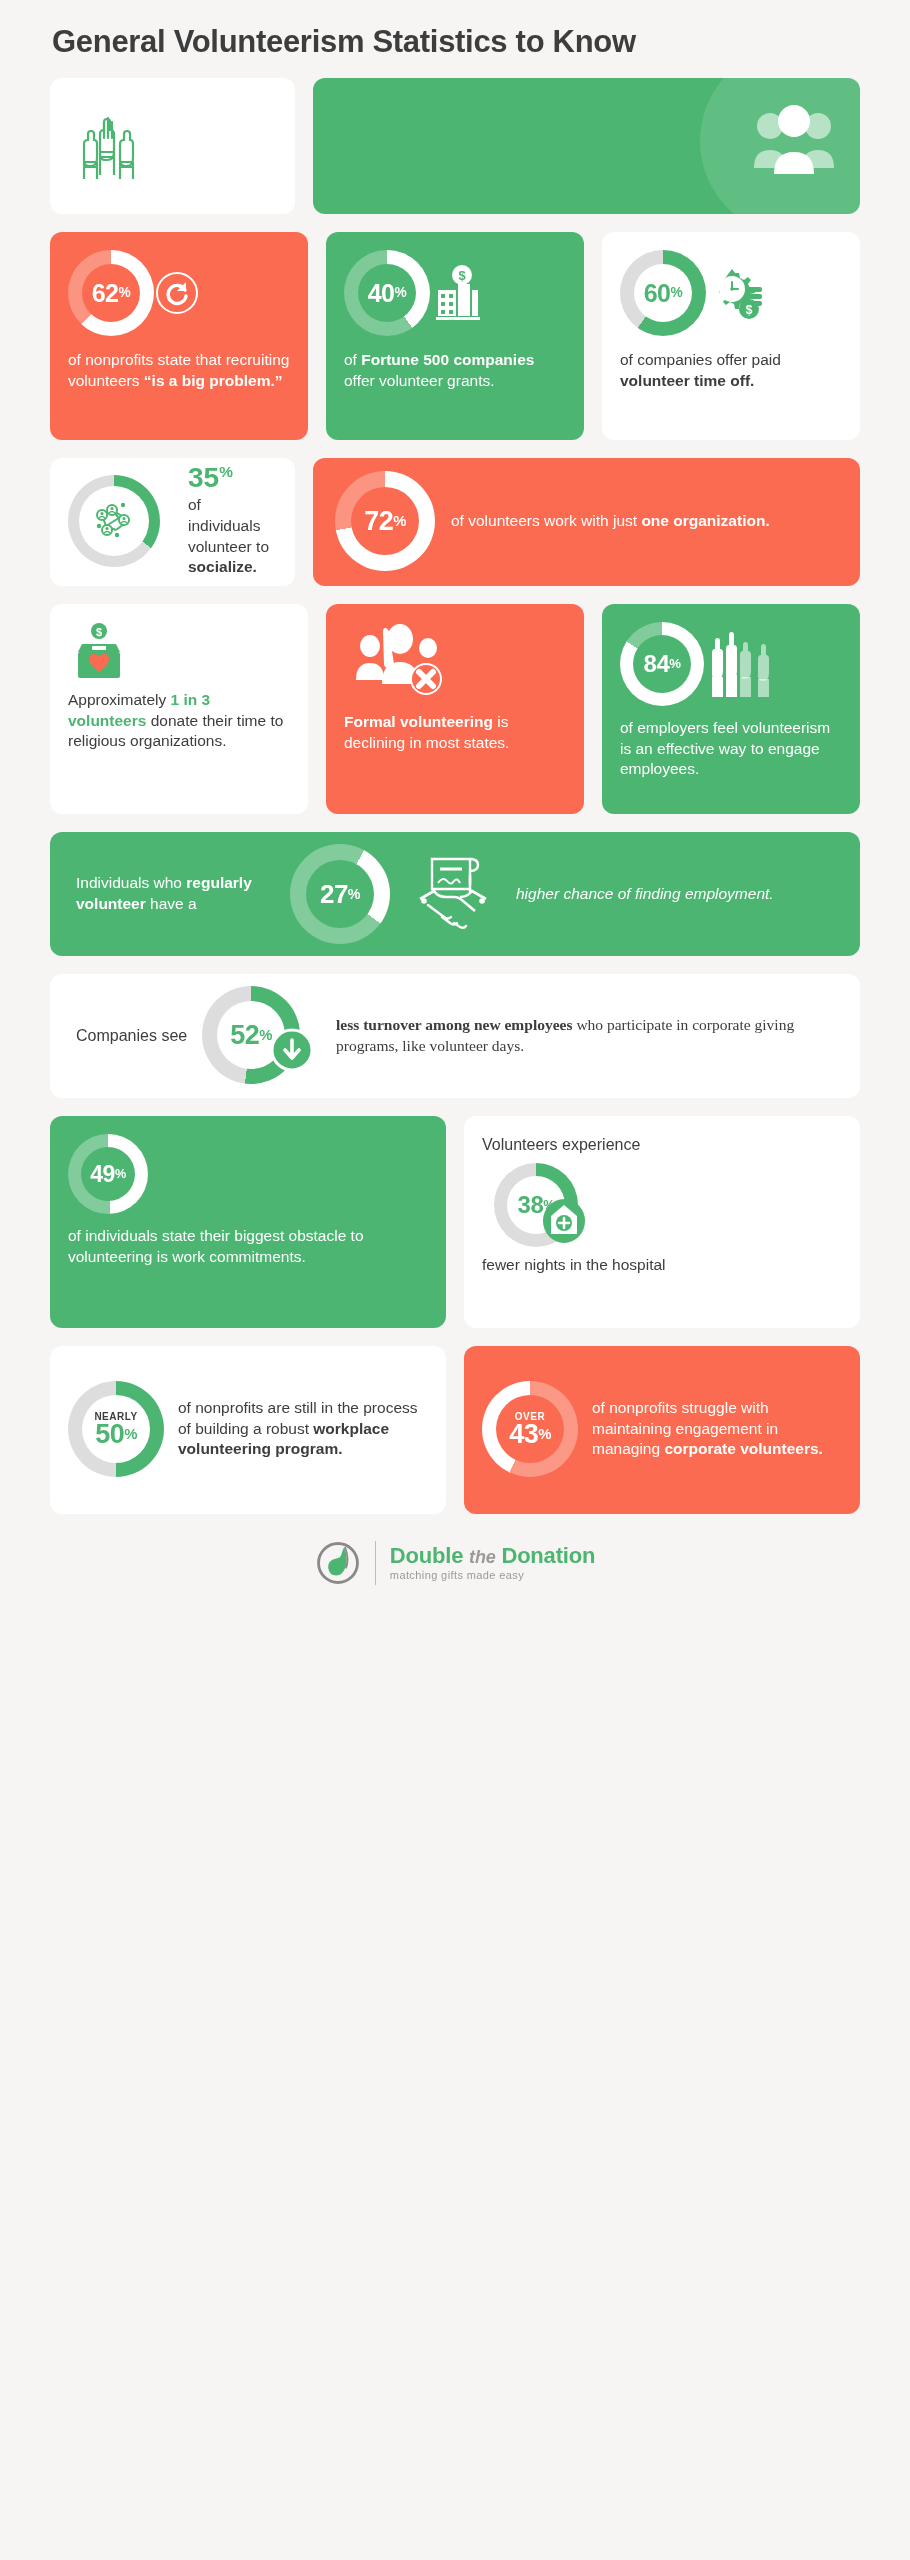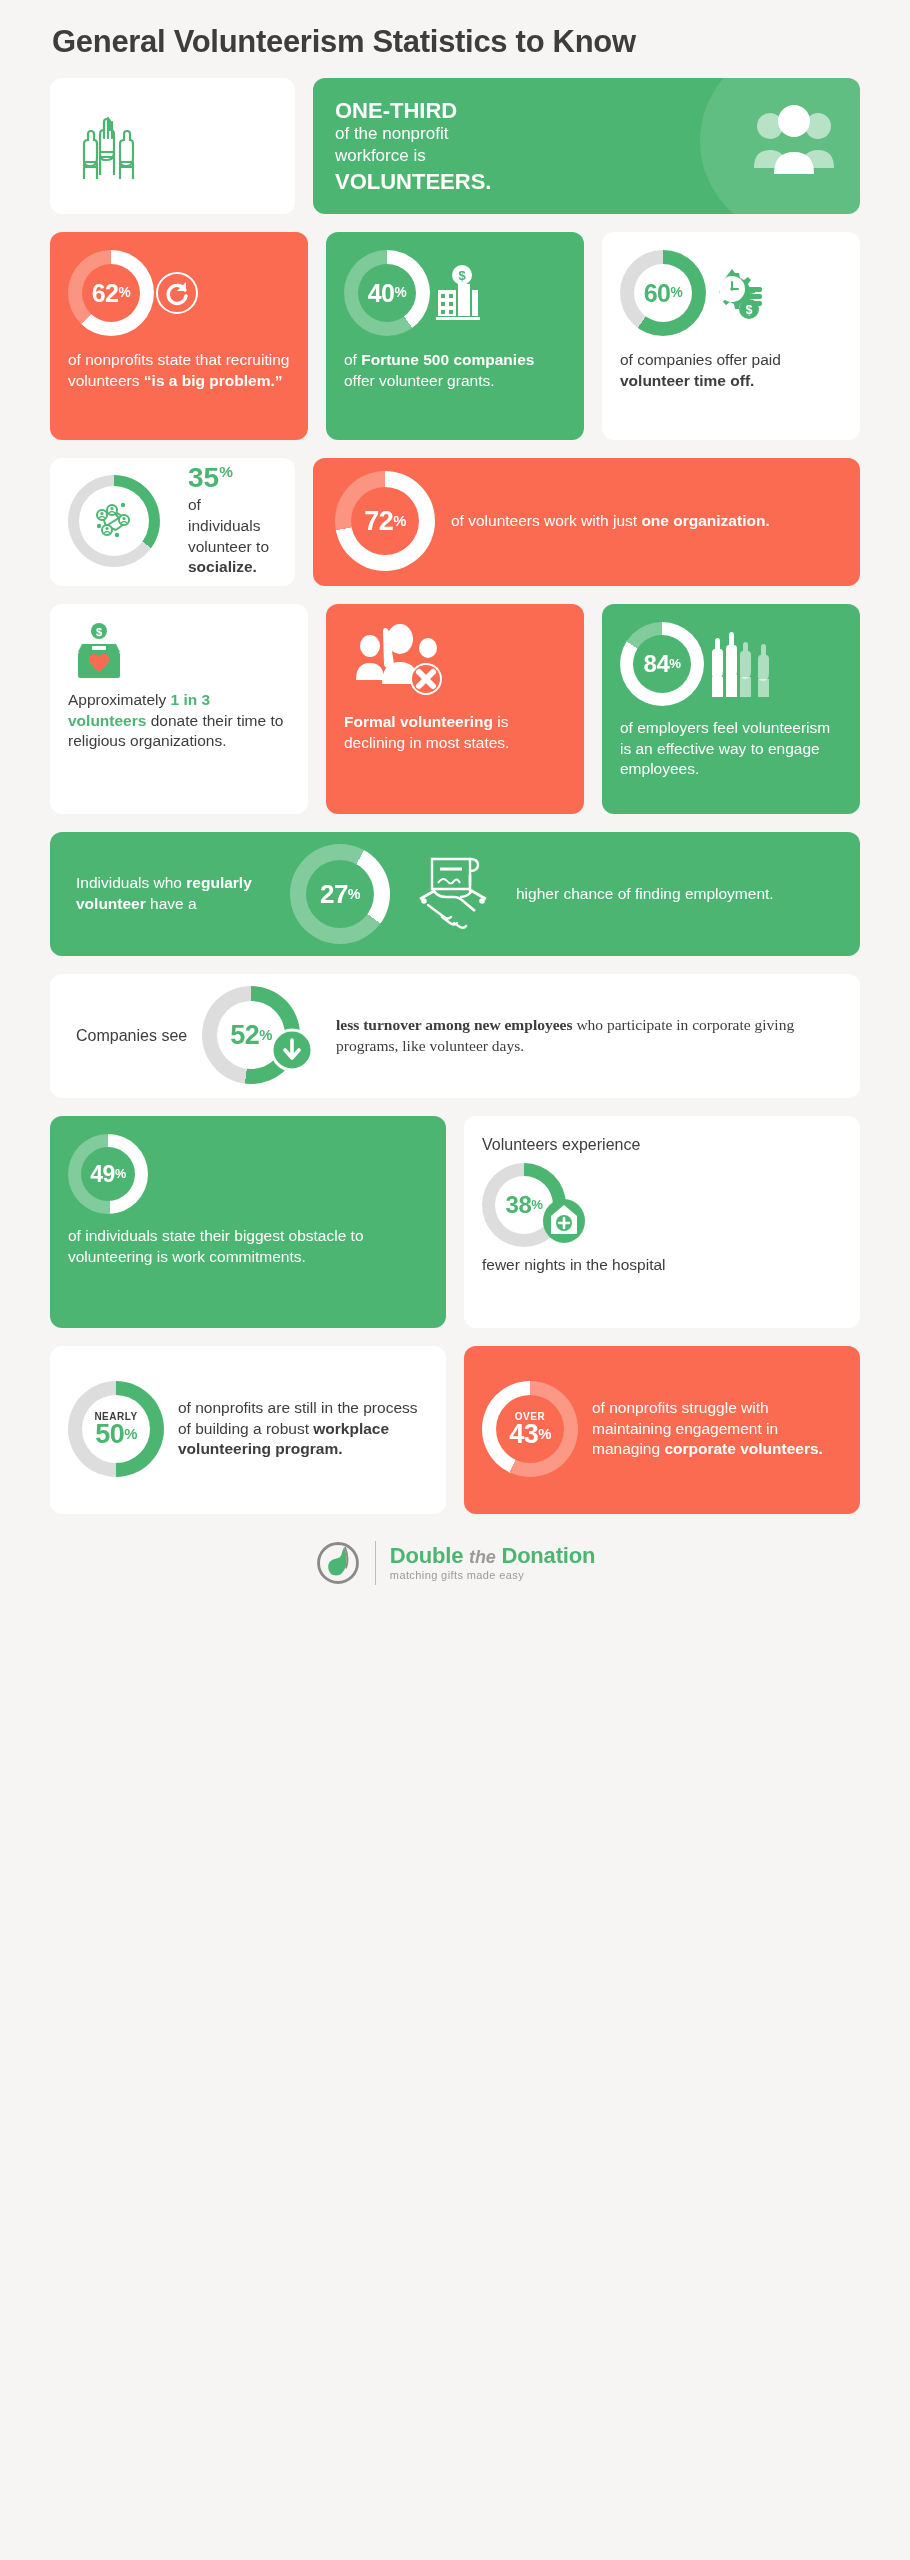--- a/index.html
+++ b/index.html
@@ -103,26 +103,20 @@
           <path d="M18 63 v12 M31 63 v12"></path>
           <path d="M54 40 q0-4 4-4 v-6 q0-3 3-3 t3 3 v6 q3 0 3 4 v14 q0 8-6 8 h-2 q-5 0-5-6 z"></path>
           <rect x="54" y="58" width="13" height="5" rx="1"></rect>
           <path d="M54 63 v12 M67 63 v12"></path>
         </svg>
       </div>
     </div>
 
     <div class="card c-green card-third" style="height:136px;">
       <div class="blob"></div>
-      <div style="position:relative;z-index:2;">
-        <div class="headline t-white">ONE-THIRD</div>
-        <div class="sub t-white">of the nonprofit</div>
-        <div class="sub t-white">workforce is</div>
-        <div class="headline t-white" style="margin-top:2px;">VOLUNTEERS.</div>
-      </div>
       <div class="people-ico">
         <svg viewBox="0 0 86 76" width="86" height="76">
           <circle cx="20" cy="22" r="13" fill="rgba(255,255,255,0.55)"></circle>
           <path d="M4 64 q0-18 16-18 t16 18 z" fill="rgba(255,255,255,0.55)"></path>
           <circle cx="68" cy="22" r="13" fill="rgba(255,255,255,0.55)"></circle>
           <path d="M52 64 q0-18 16-18 t16 18 z" fill="rgba(255,255,255,0.55)"></path>
           <circle cx="44" cy="17" r="16" fill="#FFFFFF"></circle>
           <path d="M24 70 q0-22 20-22 t20 22 z" fill="#FFFFFF"></path>
         </svg>
       </div>
@@ -341,21 +335,21 @@
           <path d="M36 20 h22" stroke-width="3"></path>
           <path d="M34 34 q5-7 9-2 t7 0 q3-4 6 2" stroke-width="2"></path>
           <path d="M66 26 v10 M66 40 v2" stroke-width="2.6" stroke-linecap="round"></path>
           <path d="M16 50 l14-8 q4 6 12 6 h8 q5 0 9 4 l12 10" stroke-width="2.6" stroke-linejoin="round"></path>
           <path d="M82 50 l-14-8 q-5 6-12 6" stroke-width="2.6"></path>
           <path d="M24 56 l16 12 q4 3 7 0 M38 68 l8 6 q4 3 7 0 M50 74 l6 4 q4 2 6-1" stroke-width="2.4" stroke-linecap="round"></path>
           <circle cx="20" cy="52" r="1.6" fill="#FFFFFF"></circle>
           <circle cx="78" cy="52" r="1.6" fill="#FFFFFF"></circle>
         </svg>
       </div>
-      <div class="body-txt t-white" style="flex:1 1 auto;">higher chance of finding employment.</div>
+      <div class="body-txt t-white" style="flex:1 1 auto;font-style:italic;">higher chance of finding employment.</div>
     </div>
   </div>
 
   <div class="row">
     <div class="card c-white wide" style="flex:1 1 auto;height:124px;">
       <div class="body-txt t-dark" style="flex:0 0 112px;font-size:16px;">Companies see</div>
       <div style="flex:0 0 120px;position:relative;height:100px;">
         <div class="donut" style="position:absolute;left:0;top:0;width:98px;height:98px;border-radius:50%;
              background:conic-gradient(#4CB571 0% 52%, #DDDDDD 52% 100%);">
           <div class="hole" style="inset:15px;background:#FFFFFF;"></div>
@@ -385,21 +379,21 @@
           <span>49</span>
             <sup>%</sup>
         </div>
       </div>
       <div class="body-txt t-white">of individuals state their biggest obstacle to volunteering is work commitments.</div>
     </div>
 
     <div class="card c-white" style="height:212px;">
       <div class="body-txt t-dark" style="font-size:16px;margin-bottom:8px;">Volunteers experience</div>
       <div style="position:relative;height:86px;margin-bottom:6px;">
-        <div class="donut" style="position:absolute;left:0;top:0;width:84px;height:84px;border-radius:50%;
+        <div class="donut" style="position:absolute;left:12px;top:0;width:84px;height:84px;border-radius:50%;
              background:conic-gradient(#4CB571 0% 38%, #DDDDDD 38% 100%);">
           <div class="hole" style="inset:13px;background:#FFFFFF;"></div>
           <div class="val t-green" style="font-size:24px;">
             <span>38</span>
               <sup>%</sup>
           </div>
         </div>
         <div style="position:absolute;left:60px;top:32px;">
           <svg viewBox="0 0 44 48" width="44" height="48">
             <ellipse cx="22" cy="26" rx="21" ry="22" fill="#4CB571"></ellipse>

